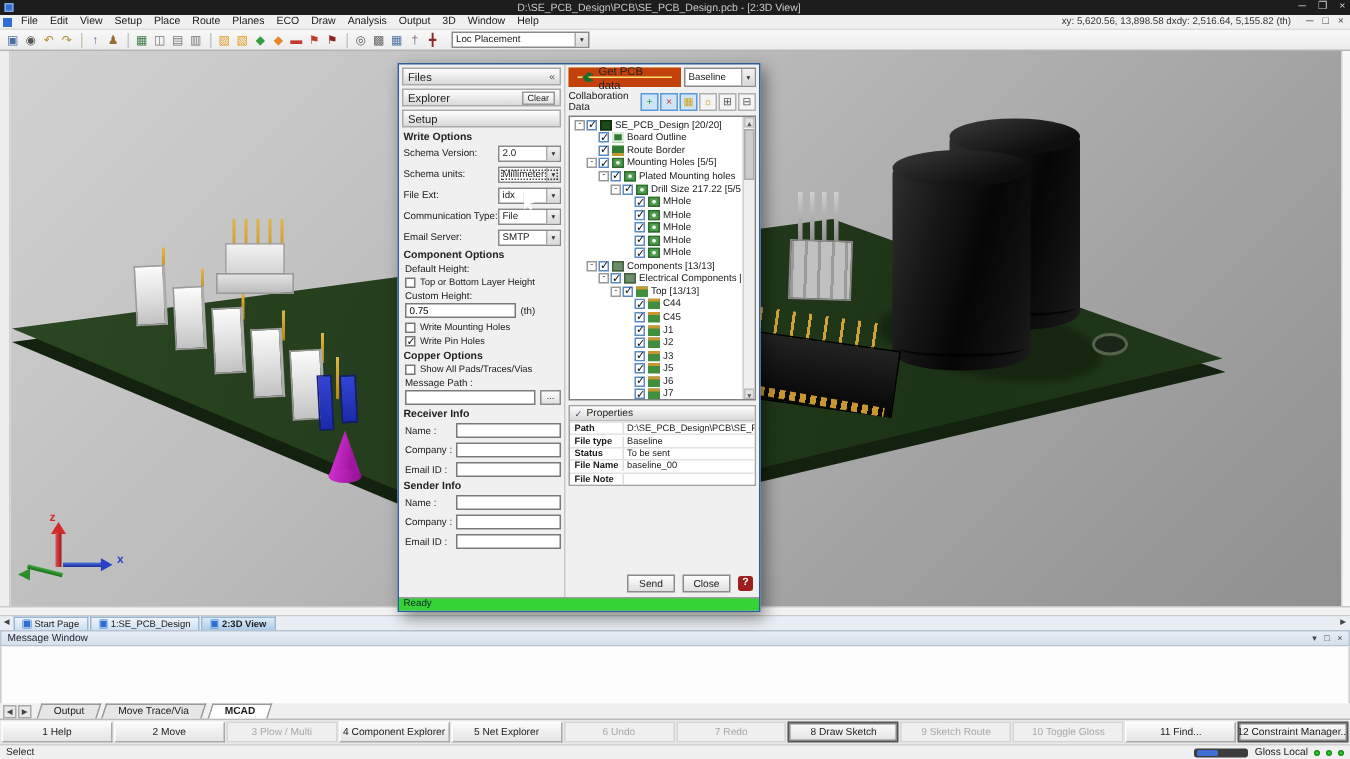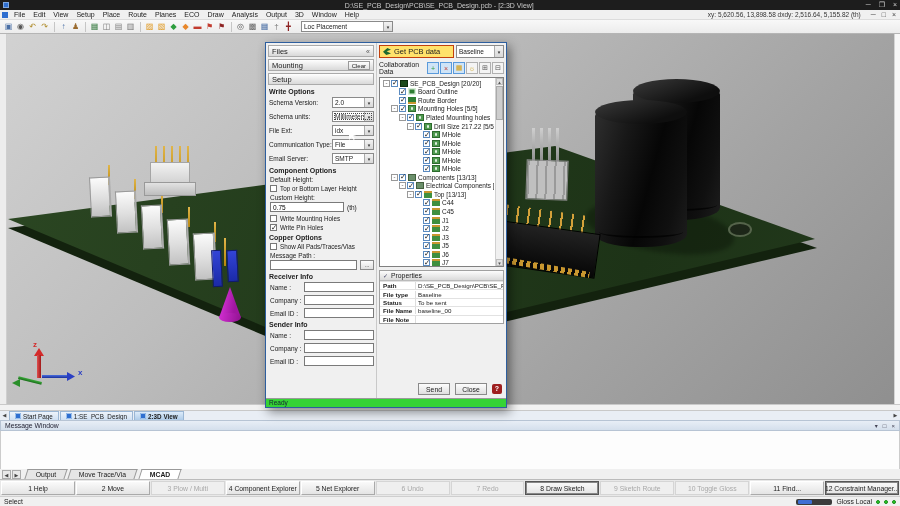--- a/index.html
+++ b/index.html
@@ -89,21 +89,21 @@
 
   .ti-input { height:10px; border:1px solid #7a7a7a; background:#fff; font-size:6.5px; padding:0 2px; width:100%; font-family:"Liberation Sans",sans-serif; }
   .inline-row { display:flex; align-items:center; gap:3px; margin:1px 0 3px 2px; }
   .unit { font-size:6.5px; flex:none; }
   .browse-btn { flex:none; width:14px; height:10px; font-size:6px; border:1px solid #8a8a8a; background:linear-gradient(#fdfdfd,#e0e0e0); text-align:center; line-height:9px; }
   .info-row { display:flex; align-items:center; margin:0 0 3px 2px; font-size:6.5px; }
   .info-row .lbl { width:34px; flex:none; }
   .info-row input { flex:1; min-width:0; }
 
   .get-row { display:flex; gap:2px; margin-bottom:3px; }
-  .get-btn { flex:1; height:13px; background:var(--yellow,#ffe26b); border:1px solid #c2410c; font-size:7.5px; display:flex; align-items:center; gap:3px; padding:0 3px; color:#222; }
+  .get-btn { flex:1; height:13px; background:var(--yellow,#ffe26b); border:6px solid #c2410c; font-size:7.5px; display:flex; align-items:center; gap:3px; padding:0 3px; color:#222; }
   .chip-ico { width:8px; height:7px; background:#1d6b2f; clip-path:polygon(0 55%,55% 0,100% 25%,45% 45%,100% 80%,40% 100%); flex:none; }
   .get-row .combo { width:48px; flex:none; height:13px; }
 
   .collab-row { display:flex; align-items:center; font-size:6.8px; margin-bottom:2px; }
   .collab-row .btns { margin-left:auto; display:flex; gap:1px; }
   .tool-btn { width:12px; height:12px; border:1px solid #b0b0b0; background:#f4f4f4; font-size:7px; display:flex; align-items:center; justify-content:center; }
   .tool-btn.on { background:#cfe4f7; border-color:#5a9adb; }
 
   #tree { border:1px solid #808080; background:#fff; height:190px; flex:none; position:relative; overflow:hidden; font-size:6.5px; padding:1px 9px 0 1px; }
   .tree-row { display:flex; align-items:center; height:8.55px; white-space:nowrap; overflow:hidden; }
@@ -295,21 +295,21 @@
 
 <div id="dialog">
   <div class="dlg-body">
 
     <div class="dlg-left">
       <div class="acc-bar">
         <span>Files</span>
         <span class="bar-right">«</span>
       </div>
       <div class="acc-bar">
-        <span>Mounting</span>
+        <span>Explorer</span>
         <span class="mini-btn">Clear</span>
       </div>
       <div class="acc-bar">
         <span>Setup</span>
       </div>
 
       <div class="group-label">Write Options</div>
       <div>
           <div class="fld-row">
             <span class="lbl">Schema Version:</span>

